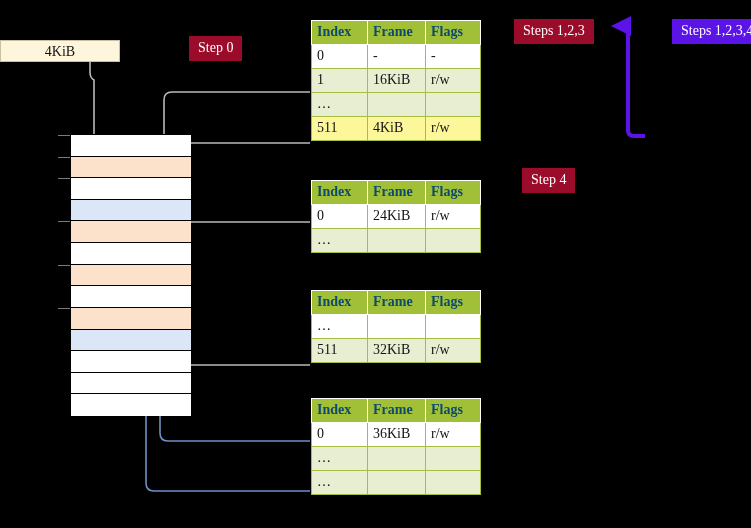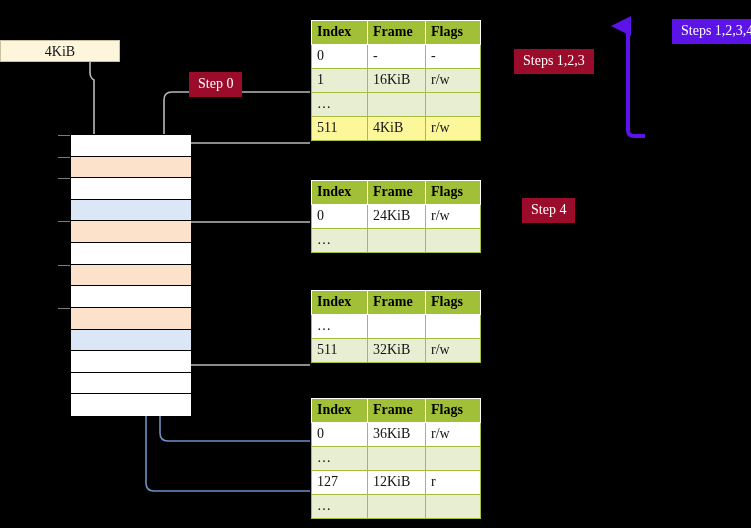--- a/index.html
+++ b/index.html
@@ -26,21 +26,21 @@
   
   .badge {
     position: absolute;
     color: #ffffff;
     font-size: 14px;
     line-height: 1;
     padding: 5px 9px 6px 9px;
     white-space: nowrap;
     font-family: "Liberation Serif", "DejaVu Serif", serif;
   }
-  .badge-dark-red { background: #9b0b2a; margin-top: 30px; }
+  .badge-dark-red { background: #9b0b2a; }
   .badge-violet   { background: #5b13e8; }
 
   
   .size-box {
     position: absolute;
     background: #fdf5dc;
     border: 1px solid #c9c0a0;
     color: #111111;
     font-size: 14px;
     text-align: center;
@@ -53,21 +53,21 @@
     position: absolute;
     border-collapse: collapse;
     border: 1px solid #a8bc42;
     background: #ffffff;
     font-size: 14px;
     color: #111111;
     table-layout: fixed;
   }
   .ptable th {
     background: #a2c037;
-    color: #000000;
+    color: #0c4a6e;
     font-weight: bold;
     text-align: left;
     padding: 2px 5px 3px 5px;
     border: 1px solid #ffffff;
     font-size: 14px;
     height: 24px;
   }
   .ptable td {
     border: 1px solid #a8bc42;
     padding: 2px 5px 3px 5px;
@@ -142,21 +142,21 @@
 
     <path d="M 310 441 L 168 441 Q 160 441 160 433 L 160 338" fill="none" stroke="#6f90c4" stroke-width="1.6" marker-end="url(#ah-blue)"></path>
 
     <path d="M 310 491 L 154 491 Q 146 491 146 483 L 146 218" fill="none" stroke="#6f90c4" stroke-width="1.6" marker-end="url(#ah-blue)"></path>
 
     <path d="M 645 136 L 634 136 Q 628 136 628 130 L 628 32 Q 628 26 622 26 L 617 26" fill="none" stroke="#5b13e8" stroke-width="4" marker-end="url(#ah-violet)"></path>
   </svg>
 
   <div class="size-box" style="left:0px; top:40px; width:120px; height:22px;">4KiB</div>
 
-  <div class="badge badge-dark-red" style="left:189px; top:42px;">Step 0</div>
+  <div class="badge badge-dark-red" style="left:189px; top:36px;">Step 0</div>
   <div class="badge badge-dark-red" style="left:514px; top:19px;">Steps 1,2,3</div>
   <div class="badge badge-violet" style="left:672px; top:19px;text-align:center;">Steps 1,2,3,4</div>
   <div class="badge badge-dark-red" style="left:522px; top:168px;">Step 4</div>
 
   <div id="memcol">
       <div class="mrow" style="top: 0px; height: 21.6154px;">
         <div class="mtick" style="top: 0px;"></div>
       </div>
       <div class="mrow fill-peach" style="top: 21.6154px; height: 21.6154px;">
         <div class="mtick" style="top: 0px;"></div>
@@ -259,25 +259,20 @@
         <tr class="row-white">
           <td class="col-idx">0</td>
           <td class="col-frm">36KiB</td>
           <td class="col-flg">r/w</td>
         </tr>
         <tr class="row-tint">
           <td class="col-idx">…</td>
           <td class="col-frm"></td>
           <td class="col-flg"></td>
         </tr>
-        <tr class="row-white">
-          <td class="col-idx">127</td>
-          <td class="col-frm">12KiB</td>
-          <td class="col-flg">r</td>
-        </tr>
         <tr class="row-tint">
           <td class="col-idx">…</td>
           <td class="col-frm"></td>
           <td class="col-flg"></td>
         </tr>
       </tbody>
     </table>
 
 </div>
 

